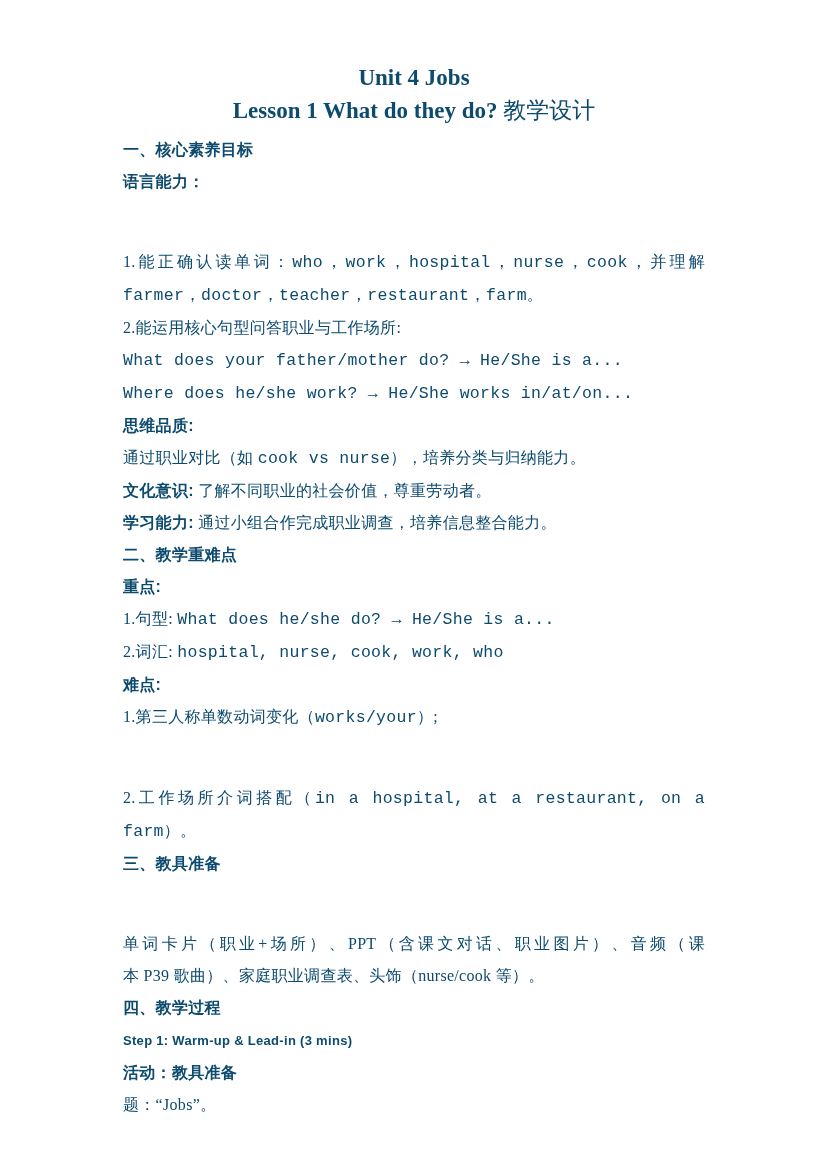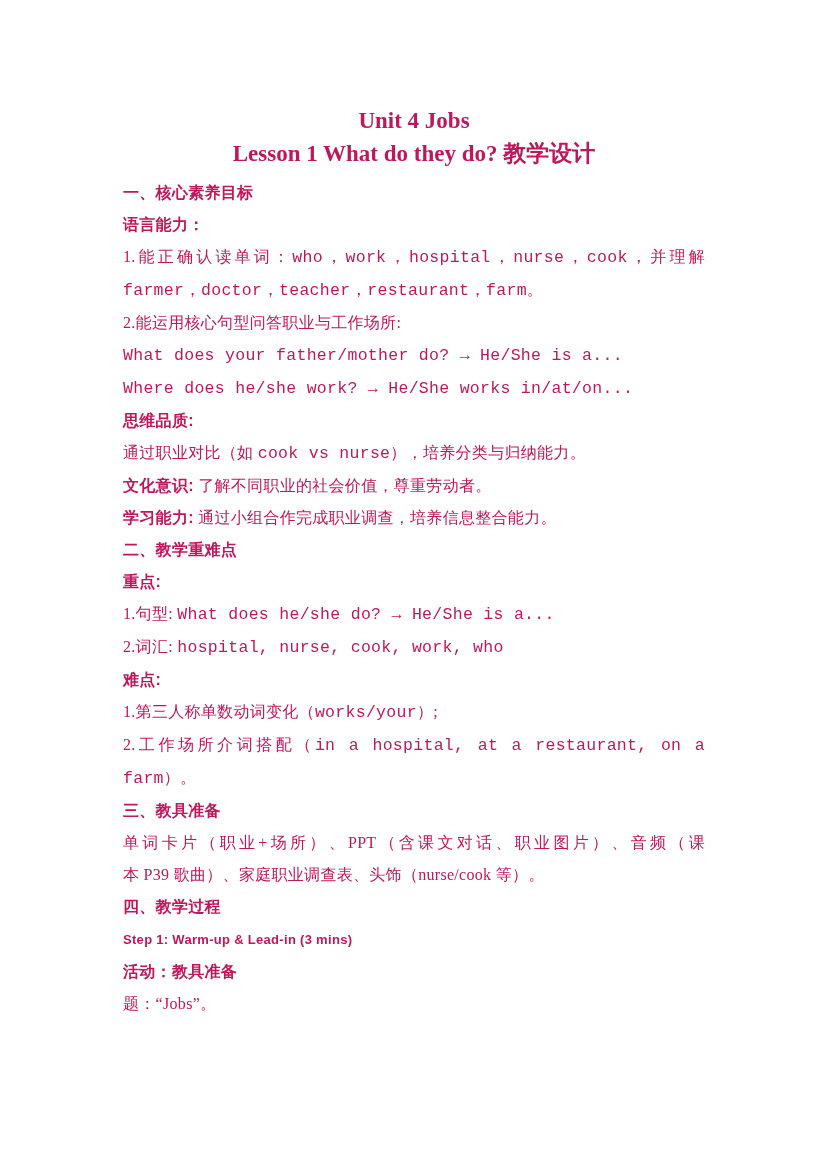--- a/index.html
+++ b/index.html
@@ -6,49 +6,50 @@
     margin: 0;
     padding: 0;
     background: #888;
   }
   .page {
     position: relative;
     width: 827px;
     height: 1169px;
     margin: 0 auto;
     background: #ffffff;
-    color: #be185d;
+    color: #0c4a6e;
     overflow: hidden;
     box-sizing: border-box;
-    padding: 105px 122px 0 123px;
+    padding: 62px 122px 0 123px;
     font-family: "Liberation Serif", serif;
   }
   .doc-title {
     text-align: center;
     font-weight: bold;
     font-size: 23px;
     line-height: 32px;
     font-family: "Liberation Serif", serif;
   }
   .doc-title .title-cn {
     font-family: "Liberation Sans", sans-serif;
-    font-weight: bold;
+    font-weight: normal;
   }
   .doc-body {
     margin-top: 7px;
   }
   .line {
     font-size: 16px;
     line-height: 32px;
     text-align: left;
     letter-spacing: 0.3px;
   }
   .line.justify {
     text-align: justify;
     text-align-last: justify;
+    margin-top: 48px;
   }
   .s-r {
     font-family: "Liberation Serif", serif;
   }
   .s-b {
     font-family: "Liberation Sans", sans-serif;
     font-weight: bold;
   }
   .s-m {
     font-family: "Liberation Mono", "DejaVu Sans Mono", monospace;

